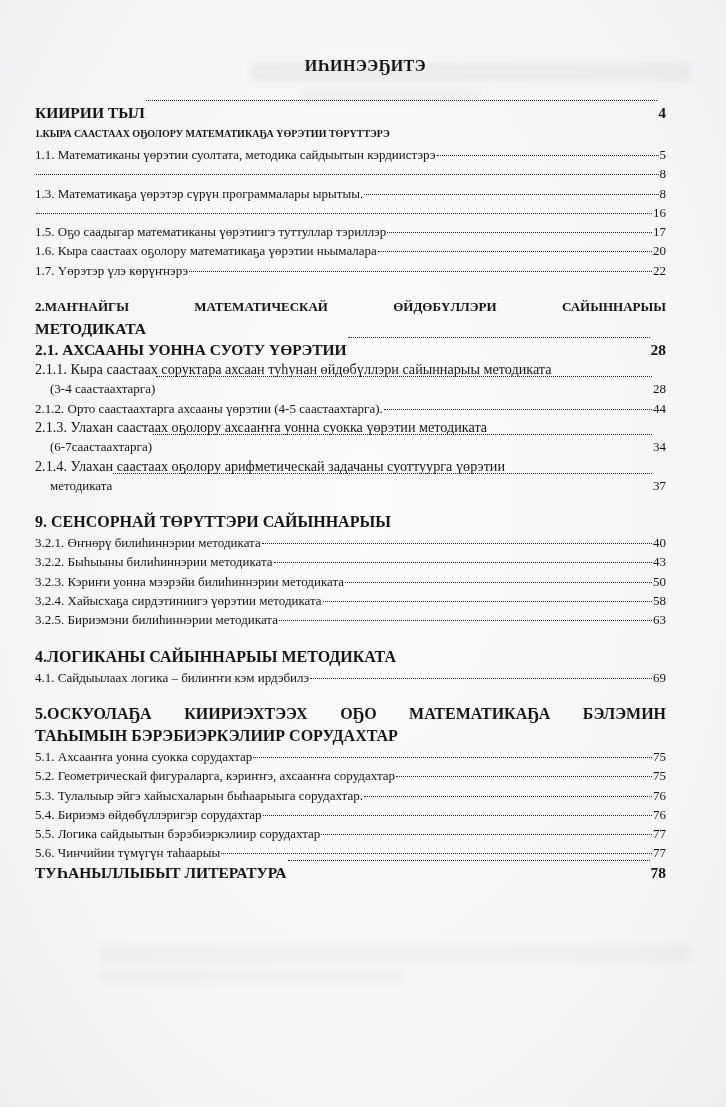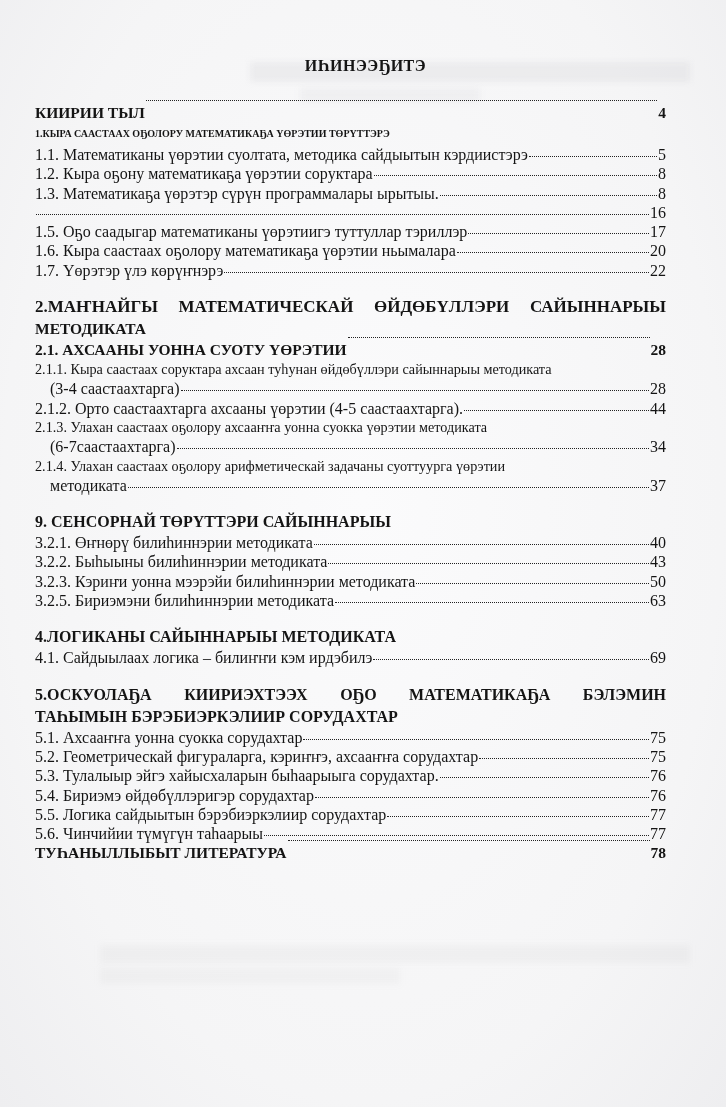--- a/index.html
+++ b/index.html
@@ -25,39 +25,39 @@
 
   .toc {
     position: absolute; left: 35px; top: 55px; width: 631px;
   }
   .title {
     text-align: center; font-weight: bold; font-size: 16px;
     letter-spacing: 0.5px; margin: 0 0 26px 0; padding-left: 30px;
     height: 22px; line-height: 22px;
   }
   .row {
-    display: flex; align-items: baseline; font-size: 16px; line-height: 19.3px;
+    display: flex; align-items: baseline; font-size: 13px; line-height: 19.3px;
     white-space: nowrap;
   }
   .row.bold { font-weight: bold; font-size: 15.5px; line-height: 20px; align-items: center; }
   .row .label { flex: 0 0 auto; }
   .row .dots {
     flex: 1 1 auto; overflow: hidden; margin: 0 1px;
     border-bottom: 1.6px dotted #222; height: 0; align-self: baseline;
     position: relative; top: -3px;
   }
   .row .page-num { flex: 0 0 auto; }
   .heading {
     font-weight: bold; font-size: 16px; line-height: 22px;
   }
   .heading.justify {
     text-align: justify; text-align-last: justify;
   }
   .wrap-first { font-size: 14.2px; line-height: 19.3px; }
-  .indent { padding-left: 15px; }
+  .indent { padding-left: 15px; align-items: flex-end; }
   .gap-md { height: 16px; }
 </style>
 </head>
 <body>
 
 <div class="page">
   <div class="bleed">
     <div class="g1"></div>
       <div class="g2"></div>
       <div class="g3"></div>
@@ -74,21 +74,20 @@
     </div>
 
     <div class="heading" style="font-size:10px;">1.КЫРА СААСТААХ ОҔОЛОРУ МАТЕМАТИКАҔА ҮӨРЭТИИ ТӨРҮТТЭРЭ</div>
     <div id="ch1-items">
         <div class="row">
           <span class="label">1.1. Математиканы үөрэтии суолтата, методика сайдыытын кэрдиистэрэ</span>
           <span class="dots"></span>
           <span class="page-num">5</span>
         </div>
         <div class="row">
-          <span class="label">1.2. Кыра оҕону математикаҕа үөрэтии соруктара</span>
           <span class="dots"></span>
           <span class="page-num">8</span>
         </div>
         <div class="row">
           <span class="label">1.3. Математикаҕа үөрэтэр  сүрүн программалары ырытыы.</span>
           <span class="dots"></span>
           <span class="page-num">8</span>
         </div>
         <div class="row">
           <span class="dots"></span>
@@ -106,21 +105,21 @@
         </div>
         <div class="row">
           <span class="label">1.7. Үөрэтэр үлэ көрүҥнэрэ</span>
           <span class="dots"></span>
           <span class="page-num">22</span>
         </div>
       </div>
 
     <div class="gap-md"></div>
 
-    <div class="heading justify" style="font-size:17px;">
+    <div class="heading justify" style="font-size:13px;">
       <span>2.МАҤНАЙГЫ</span>
       <span>МАТЕМАТИЧЕСКАЙ</span>
       <span>ӨЙДӨБҮЛЛЭРИ</span>
       <span>САЙЫННАРЫЫ</span>
     </div>
     <div class="heading" style="font-size:15.5px;">МЕТОДИКАТА</div>
     <div class="row bold">
       <span class="label">2.1. АХСААНЫ УОННА СУОТУ ҮӨРЭТИИ</span>
       <span class="dots"></span>
       <span class="page-num">28</span>
@@ -162,20 +161,25 @@
         </div>
         <div class="row">
           <span class="label">3.2.2. Быһыыны билиһиннэрии методиката</span>
           <span class="dots"></span>
           <span class="page-num">43</span>
         </div>
         <div class="row">
           <span class="label">3.2.3. Кэриҥи уонна мээрэйи билиһиннэрии методиката</span>
           <span class="dots"></span>
           <span class="page-num">50</span>
+        </div>
+        <div class="row">
+          <span class="label">3.2.4. Хайысхаҕа сирдэтиниигэ үөрэтии методиката</span>
+          <span class="dots"></span>
+          <span class="page-num">58</span>
         </div>
         <div class="row">
           <span class="label">3.2.5. Бириэмэни билиһиннэрии методиката</span>
           <span class="dots"></span>
           <span class="page-num">63</span>
         </div>
       </div>
 
     <div class="gap-md"></div>
 

